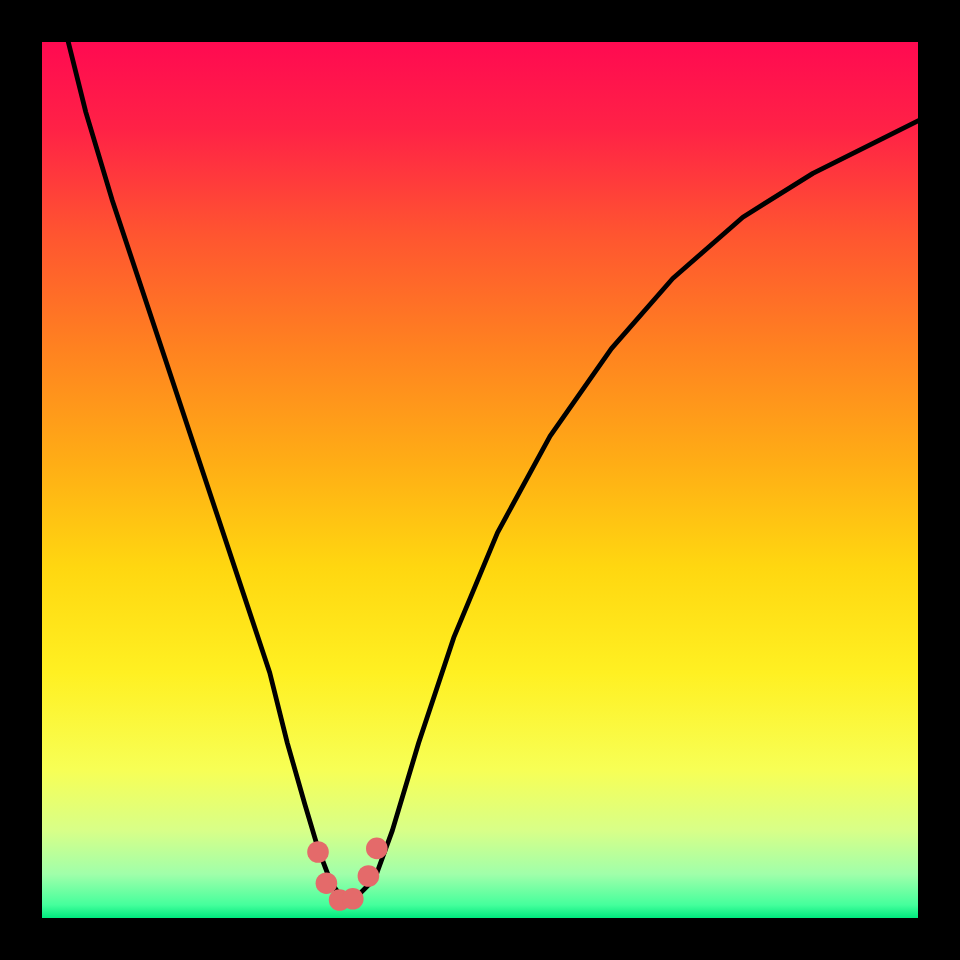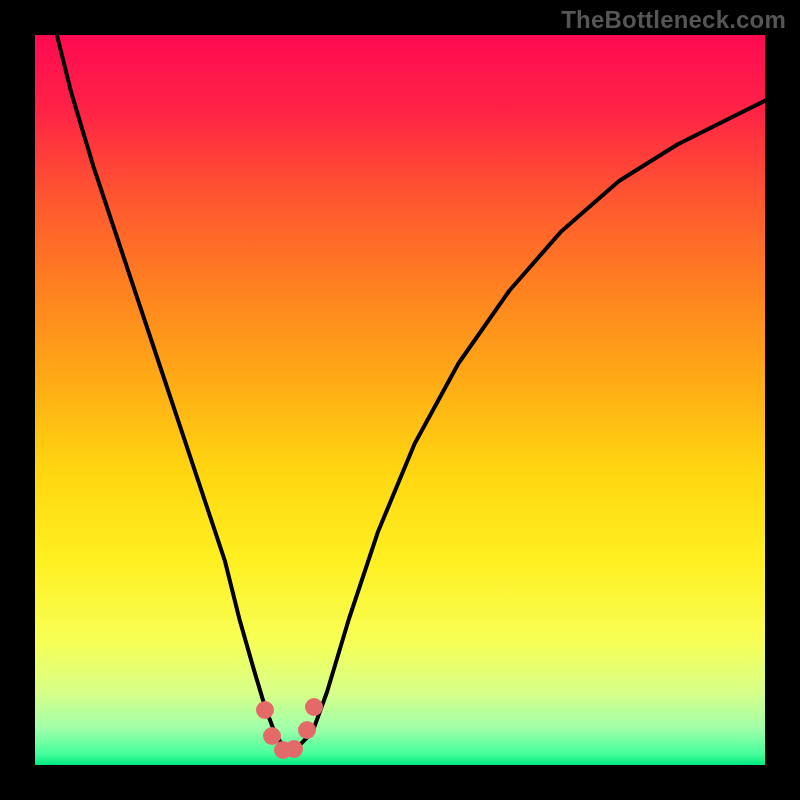--- a/index.html
+++ b/index.html
@@ -91,15 +91,14 @@
     <div id="markers-container">
         <div class="marker" style="left: 229.95px; top: 675.25px; width: 18px; height: 18px; background: rgb(228, 106, 106);"></div>
         <div class="marker" style="left: 237.25px; top: 700.8px; width: 18px; height: 18px; background: rgb(228, 106, 106);"></div>
         <div class="marker" style="left: 248.2px; top: 715.4px; width: 18px; height: 18px; background: rgb(228, 106, 106);"></div>
         <div class="marker" style="left: 259.15px; top: 713.94px; width: 18px; height: 18px; background: rgb(228, 106, 106);"></div>
         <div class="marker" style="left: 271.56px; top: 694.96px; width: 18px; height: 18px; background: rgb(228, 106, 106);"></div>
         <div class="marker" style="left: 278.86px; top: 671.6px; width: 18px; height: 18px; background: rgb(228, 106, 106);"></div>
       </div>
   </div>
 
-  <div class="watermark">TheBottleneck.com</div>
 
 </div>
 
 </body></html>

